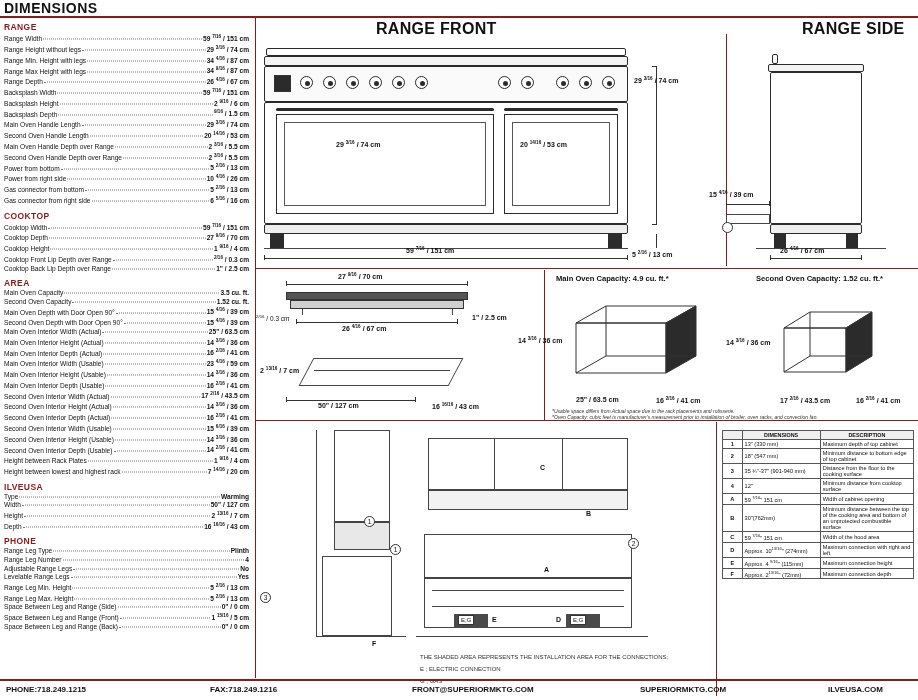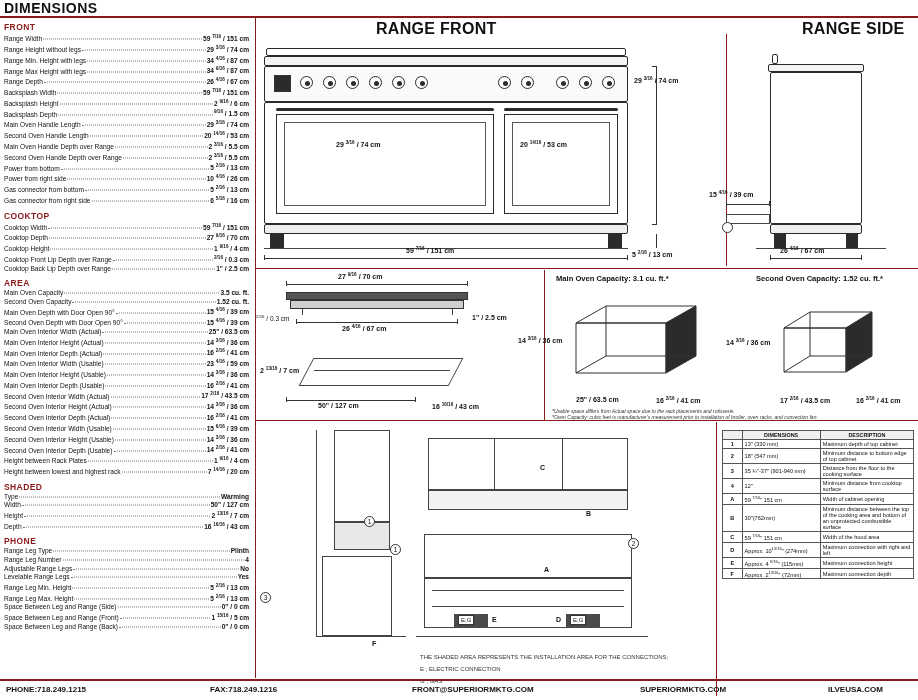--- a/index.html
+++ b/index.html
@@ -125,21 +125,21 @@
 <body>
 
 <div class="page">
 
   <div class="hdr">
     <div class="hdr-title">DIMENSIONS</div>
     <div class="hdr-rule"></div>
   </div>
 
   <div class="specs" id="specs">
-      <div class="sec-title first">FRONT</div>
+      <div class="sec-title first">RANGE</div>
       <div class="row">
         <span class="lbl">Range Width</span>
         <span class="dots"></span>
         <span class="val">59 <span class="frac">7/16</span> / 151 cm</span>
       </div>
       <div class="row">
         <span class="lbl">Range Height without legs</span>
         <span class="dots"></span>
         <span class="val">29 <span class="frac">3/16</span> / 74 cm</span>
       </div>
@@ -323,21 +323,21 @@
       <div class="row">
         <span class="lbl">Height between Rack Plates</span>
         <span class="dots"></span>
         <span class="val">1 <span class="frac">9/16</span> / 4 cm</span>
       </div>
       <div class="row">
         <span class="lbl">Height between lowest and highest rack</span>
         <span class="dots"></span>
         <span class="val">7 <span class="frac">14/16</span> / 20 cm</span>
       </div>
-      <div class="sec-title">SHADED</div>
+      <div class="sec-title">ILVEUSA</div>
       <div class="row">
         <span class="lbl">Type</span>
         <span class="dots"></span>
         <span class="val">Warming</span>
       </div>
       <div class="row">
         <span class="lbl">Width</span>
         <span class="dots"></span>
         <span class="val">50" / 127 cm</span>
       </div>
@@ -515,21 +515,21 @@
       <div class="thin" style="left:58px; top:352px; width:136px;"></div>
       <div class="lbl-b" style="left:4px; top:348px;">2 <span class="frac">13/16</span> / 7 cm</div>
       <div class="dim dimh" style="left:30px; top:382px; width:130px;"></div>
       <div class="tick" style="left:30px; top:379px;"></div>
       <div class="tick" style="left:159px; top:379px;"></div>
       <div class="lbl-b" style="left:62px; top:384px;">50" / 127 cm</div>
       <div class="lbl-b" style="left:176px; top:384px;">16 <span class="frac">16/16</span> / 43 cm</div>
     </div>
 
     <div>
-      <div class="cap-title" style="left:300px; top:256px;">Main Oven Capacity: 3.1 cu. ft.*</div>
+      <div class="cap-title" style="left:300px; top:256px;">Main Oven Capacity: 4.9 cu. ft.*</div>
       <svg style="position:absolute; left:310px; top:280px;" width="140" height="90">
         <polygon points="10,25 100,25 130,8 40,8" fill="none" stroke="#333" stroke-width="1"></polygon>
         <polygon points="10,25 100,25 100,75 10,75" fill="none" stroke="#333" stroke-width="1"></polygon>
         <polygon points="100,25 130,8 130,58 100,75" fill="#2b2b2b" stroke="#333" stroke-width="1"></polygon>
         <line x1="10" y1="75" x2="40" y2="58" stroke="#333" stroke-width="1"></line>
         <line x1="40" y1="58" x2="130" y2="58" stroke="#333" stroke-width="1"></line>
         <line x1="40" y1="8" x2="40" y2="58" stroke="#333" stroke-width="1"></line>
       </svg>
       <div class="lbl-b" style="left:262px; top:318px;">14 <span class="frac">3/16</span> / 36 cm</div>
       <div class="lbl-b" style="left:320px; top:378px;">25" / 63.5 cm</div>

